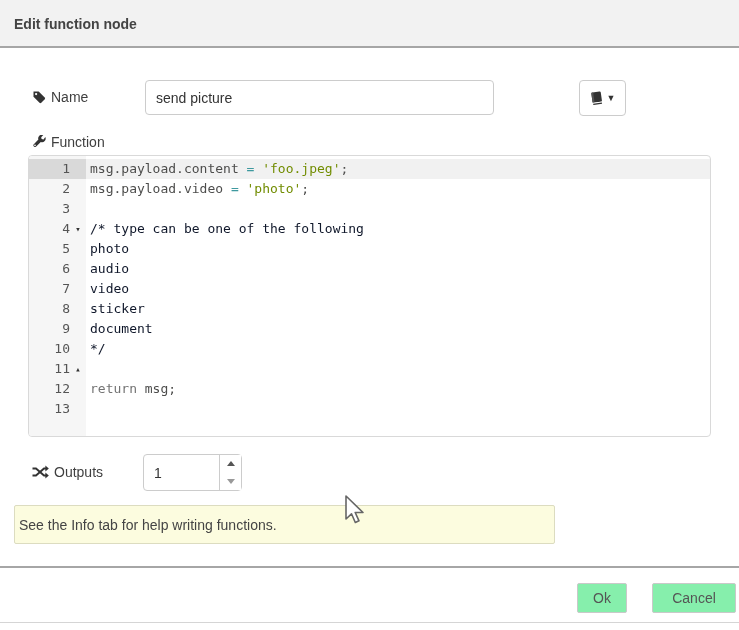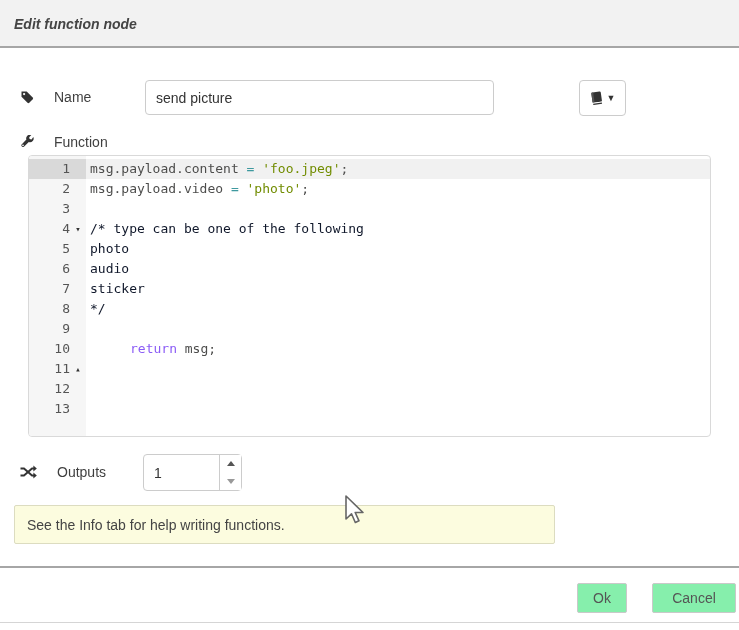--- a/index.html
+++ b/index.html
@@ -5,30 +5,30 @@
   html,body{margin:0;padding:0;}
   body{
     width:739px;height:630px;position:relative;overflow:hidden;
     background:#ffffff;
     font-family:"Liberation Sans",sans-serif;
     color:#3f3f3f;
   }
   
   .dialog-header{
     position:absolute;top:0;left:0;width:739px;height:48px;
-    background:#f2f2f2;border-bottom:2px solid #a6a6a6;box-sizing:border-box;font-style:italic;
+    background:#f2f2f2;border-bottom:2px solid #a6a6a6;box-sizing:border-box;
   }
   .dialog-title{
     position:absolute;left:14px;top:16px;
     font-size:14px;font-weight:bold;color:#444;
   }
   
   .row-label{
-    position:absolute;left:20px;font-size:14px;color:#3f3f3f;
-    display:flex;align-items:center;gap:20px;
+    position:absolute;left:32px;font-size:14px;color:#3f3f3f;
+    display:flex;align-items:center;gap:5px;
   }
   .row-label svg{flex:0 0 auto;}
   .name-label{top:88px;height:18px;}
   .function-label{top:133px;height:18px;}
   .outputs-label{top:463px;height:18px;}
 
   .name-input{
     position:absolute;left:145px;top:80px;width:349px;height:35px;
     box-sizing:border-box;border:1px solid #ccc;border-radius:4px;
     padding:0 10px;font-size:14px;color:#333;
@@ -64,21 +64,21 @@
   }
   .code-area{
     position:absolute;left:57px;top:0;right:0;bottom:0;
     padding-top:3px;box-sizing:border-box;
   }
   .code-line{height:20px;padding-left:4px;white-space:pre;}
   .code-line.active{background:#f1f1f1;}
   .tok-text{color:#4d4d4c;}
   .tok-operator{color:#3e999f;}
   .tok-string{color:#718c00;}
-  .tok-keyword{color:#8b5cf6;margin-left:40px;}
+  .tok-keyword{color:#737373;}
   .tok-comment{color:#0f172a;}
 
   
   .outputs-spinner{
     position:absolute;left:143px;top:454px;width:99px;height:37px;
     box-sizing:border-box;border:1px solid #ccc;border-radius:4px;background:#fff;
   }
   .outputs-value{
     position:absolute;left:0;top:0;bottom:0;width:76px;border:none;outline:none;
     padding:0 0 0 10px;font-size:14px;color:#333;
@@ -91,21 +91,21 @@
   .spin-up,.spin-down{
     flex:1;display:flex;align-items:center;justify-content:center;cursor:pointer;background:#fff;
   }
   .tri-up{width:0;height:0;border-left:4px solid transparent;border-right:4px solid transparent;border-bottom:5px solid #555;}
   .tri-down{width:0;height:0;border-left:4px solid transparent;border-right:4px solid transparent;border-top:5px solid #999;}
 
   
   .form-tip{
     position:absolute;left:14px;top:505px;width:541px;height:39px;
     box-sizing:border-box;background:#fcfcdf;border:1px solid #dcdcc0;border-radius:2px;
-    font-size:14px;color:#444;display:flex;align-items:center;padding-left:12px;
+    font-size:14px;color:#444;display:flex;align-items:center;padding-left:4px;
   }
 
   
   .footer-divider{position:absolute;left:0;top:566px;width:739px;height:2px;background:#a6a6a6;}
   .dialog-footer{position:absolute;left:0;top:568px;width:739px;height:54px;background:#fff;}
   .btn{
     position:absolute;top:15px;height:30px;box-sizing:border-box;
     background:#86efac;border:1px solid #c9c9c9;border-radius:2px;
     font-size:14px;color:#555;font-family:"Liberation Sans",sans-serif;cursor:pointer;
   }
@@ -175,21 +175,23 @@
       <div class="gutter-cell">12</div>
       <div class="gutter-cell">13</div>
     </div>
   <div class="code-area">
       <div class="code-line active"><span class="tok-text">msg.payload.content </span><span class="tok-operator">=</span><span class="tok-text"> </span><span class="tok-string">'foo.jpeg'</span><span class="tok-text">;</span></div>
       <div class="code-line"><span class="tok-text">msg.payload.video </span><span class="tok-operator">=</span><span class="tok-text"> </span><span class="tok-string">'photo'</span><span class="tok-text">;</span></div>
       <div class="code-line"></div>
       <div class="code-line"><span class="tok-comment">/* type can be one of the following</span></div>
       <div class="code-line"><span class="tok-comment">photo</span></div>
       <div class="code-line"><span class="tok-comment">audio</span></div>
+      <div class="code-line"><span class="tok-comment">video</span></div>
       <div class="code-line"><span class="tok-comment">sticker</span></div>
+      <div class="code-line"><span class="tok-comment">document</span></div>
       <div class="code-line"><span class="tok-comment">*/</span></div>
       <div class="code-line"></div>
       <div class="code-line"><span class="tok-keyword">return</span><span class="tok-text"> msg;</span></div>
     </div>
 </div>
 
 <div class="row-label outputs-label">
   <span class="icon">
     <svg width="17" height="14" viewBox="0 0 17 14">
         <path d="M0.5 3.5 h3.5 l8 7 h2" stroke="#333" stroke-width="1.9" fill="none"></path>

